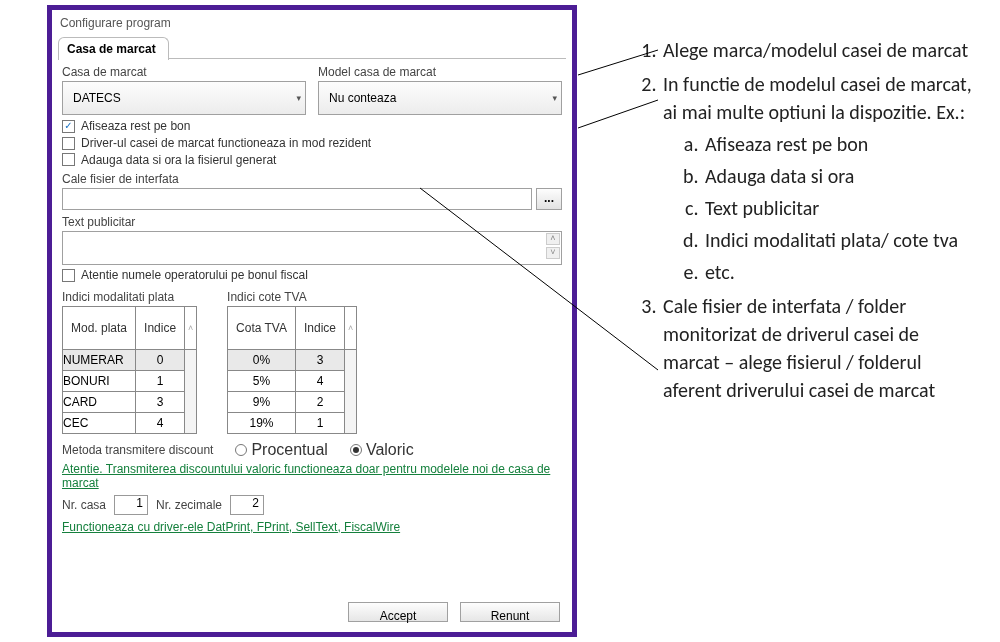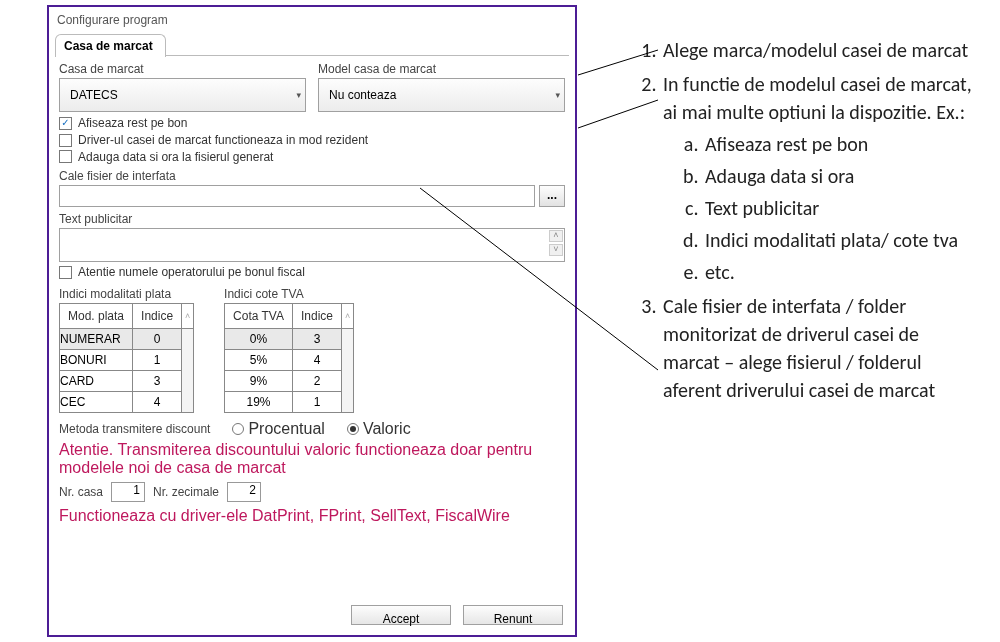--- a/index.html
+++ b/index.html
@@ -12,21 +12,21 @@
       height: 642px;
       position: relative;
     }
     .page {
       display: flex;
       width: 1000px;
       height: 642px;
     }
     
     .dialog {
-      border: 2px solid #4c1d95;
+      border: 5px solid #4c1d95;
       width: 530px;
       height: 632px;
       margin: 5px 0 0 47px;
       background: #fff;
       position: relative;
       display: flex;
       flex-direction: column;
     }
     .dialog-title {
       font-size: 12px;
@@ -153,21 +153,21 @@
     .tbl-group .label { margin-bottom: 2px; display: block; }
     table.wtable {
       border: 1px solid #555;
       border-collapse: collapse;
       font-size: 12px;
     }
     table.wtable th {
       border: 1px solid #888;
       background: #fff;
       font-weight: normal;
-      padding: 5px 8px;
+      padding: 14px 8px;
       text-align: left;
       color: #333;
     }
     table.wtable th.last { width: 12px; color: #aaa; font-size: 9px; padding: 0 2px; text-align: center;}
     table.wtable td {
       border: 1px solid #888;
       padding: 3px 0;
     }
     table.wtable tr.sel td {
       background: #e9e9e9;
@@ -180,21 +180,21 @@
       font-size: 16px; color: #333;
     }
     .rdot {
       width: 12px; height: 12px; border: 1px solid #777; border-radius: 50%;
       display: inline-flex; align-items: center; justify-content: center;
       background: #fff;
     }
     .rdot.on::before {
       content: ""; width: 6px; height: 6px; border-radius: 50%; background: #333;
     }
-    .warn { color: #be185d; font-size: 16px; }
+    .warn { color: #15803d; font-size: 12px; text-decoration: underline; }
 
     .small-inputs { display: flex; align-items: center; gap: 8px; margin-top: 2px; }
     .mini {
       width: 34px; height: 20px; border: 1px solid #999;
       text-align: right; padding: 0 4px; font-size: 12px;
     }
 
     .dialog-buttons {
       display: flex;
       justify-content: flex-end;

